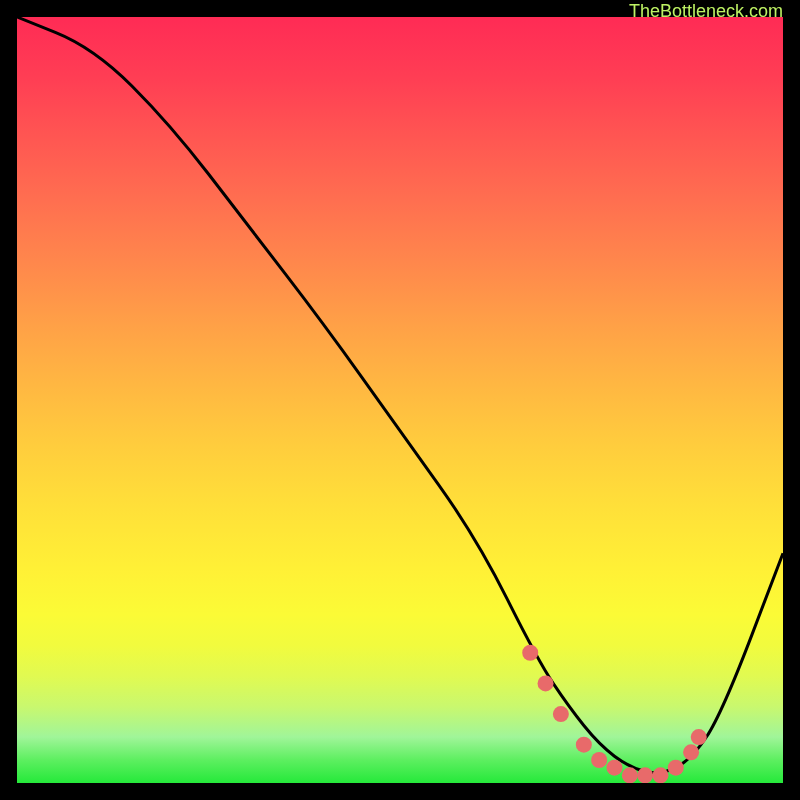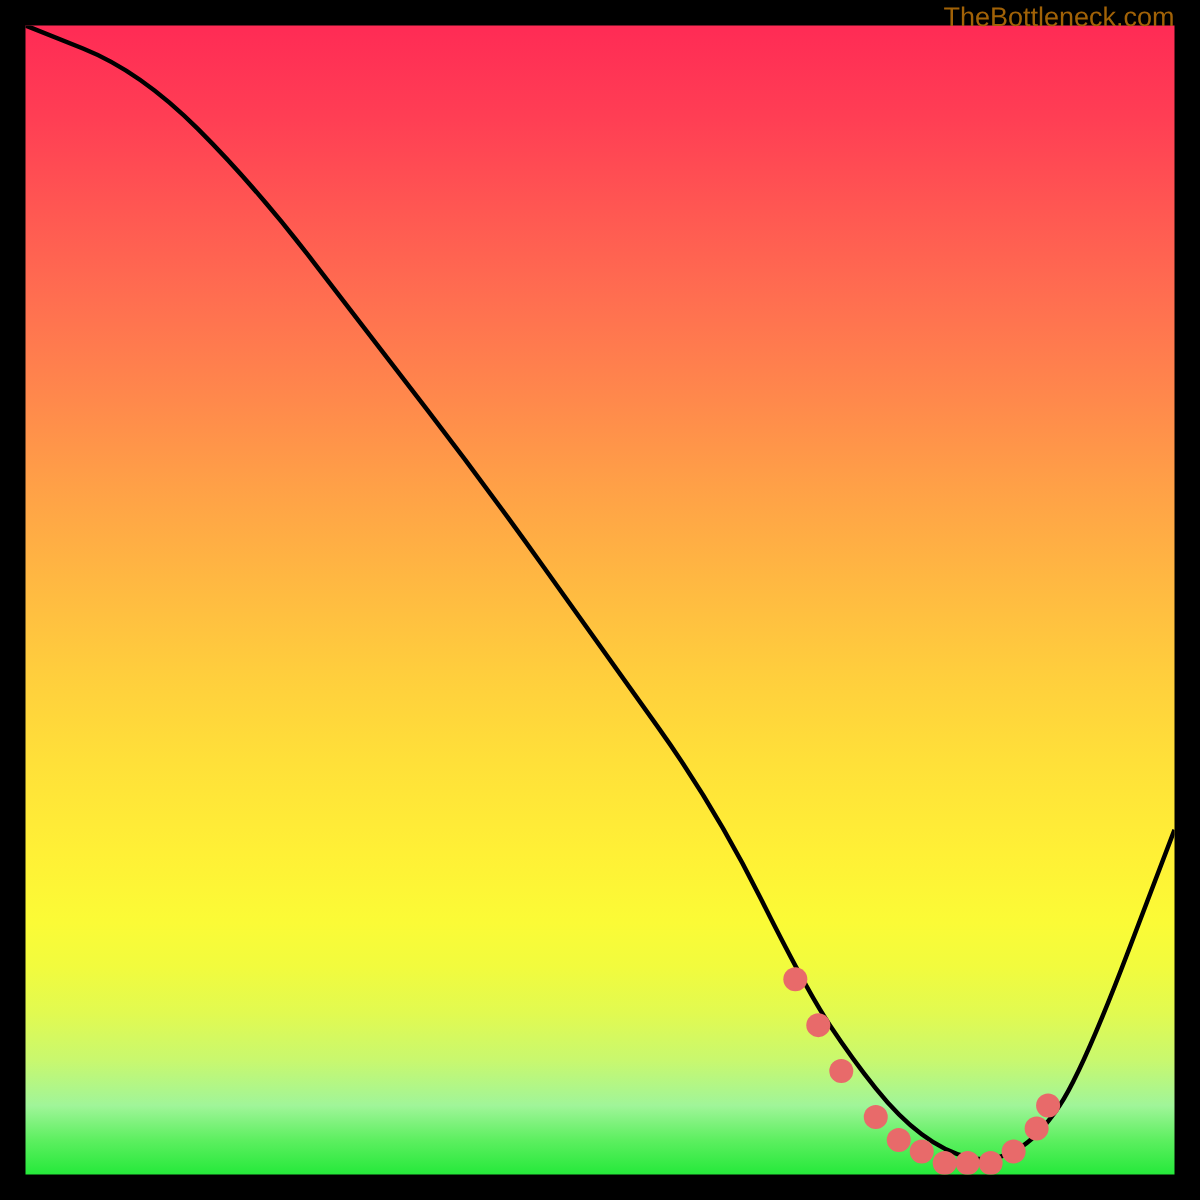--- a/index.html
+++ b/index.html
@@ -40,21 +40,21 @@
       #c9f86e 90%,
       #a0f599 94%,
       #5def60 97%,
       #25e93a 100%
     );
   }
   .watermark {
     position: absolute;
     top: 1px;
     right: 17px;
-    color: #a16207;
+    color: #bef264;
     font-size: 18px;
     font-weight: 500;
     z-index: 10;
   }
   svg.curve {
     position: absolute;
     left: 0;
     top: 0;
     width: 766px;
     height: 766px;

